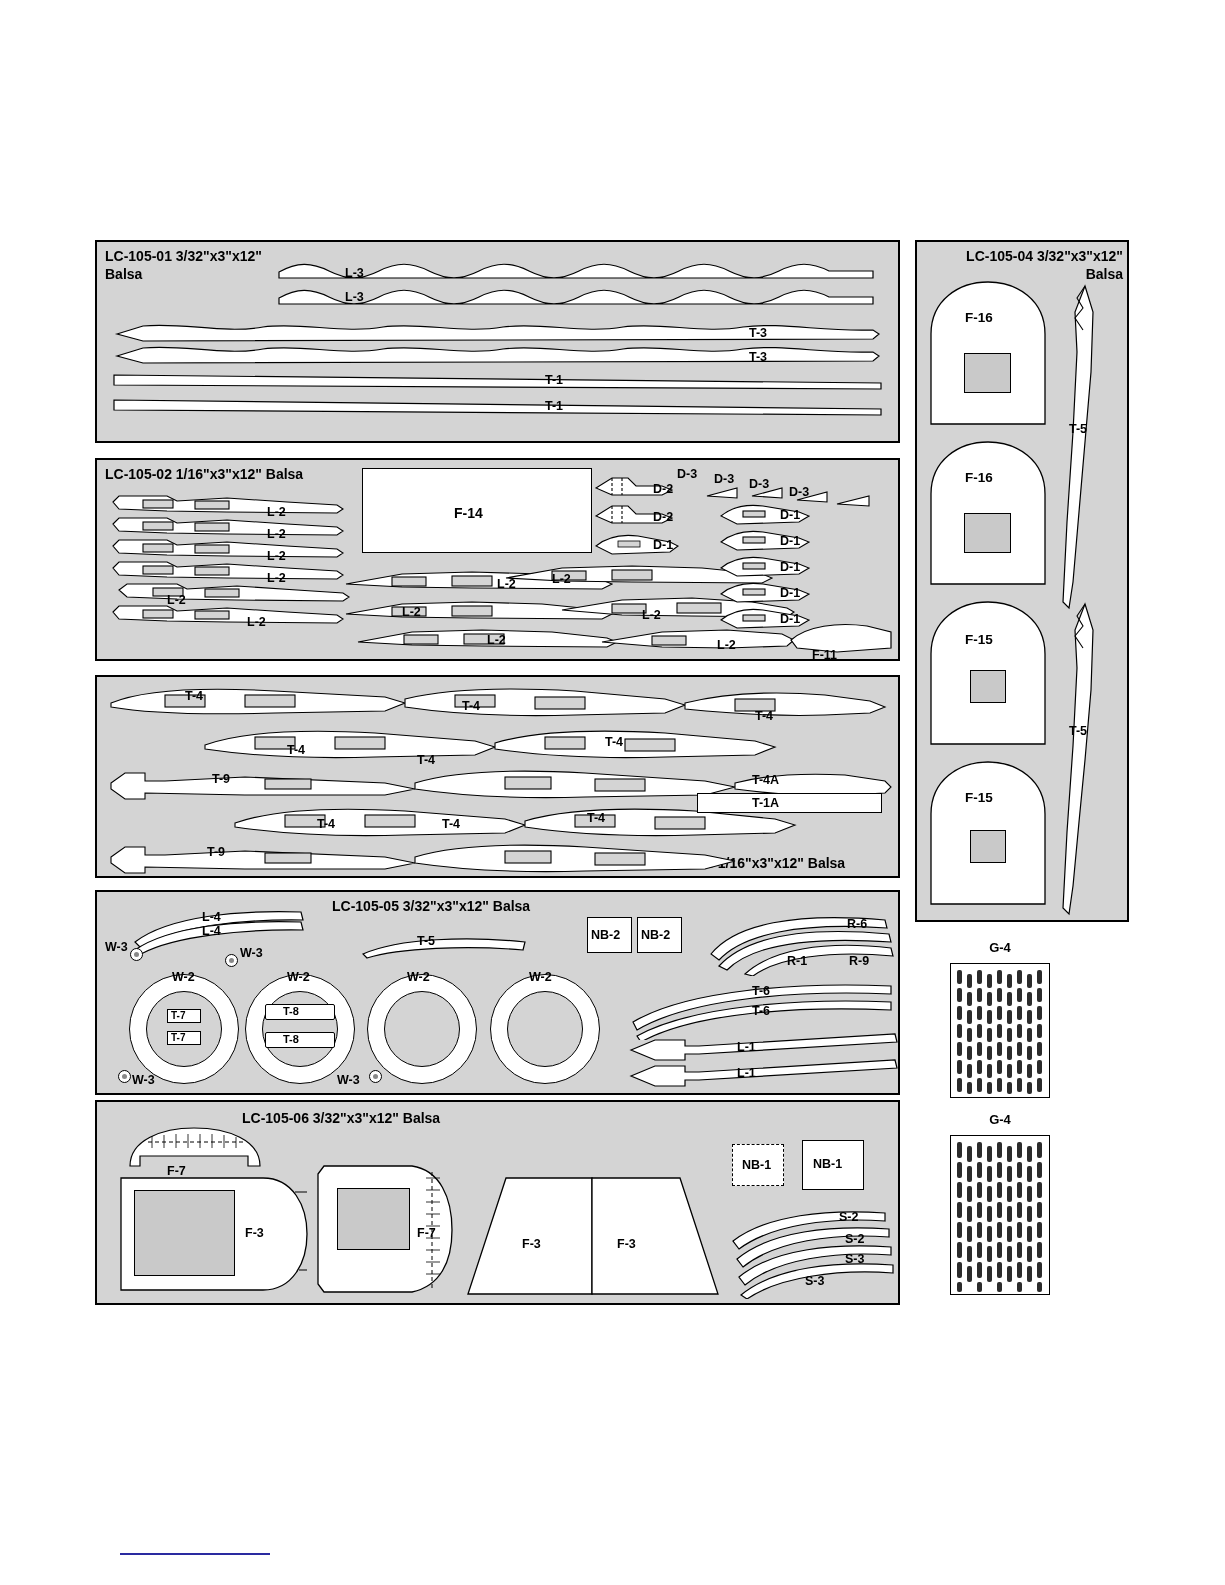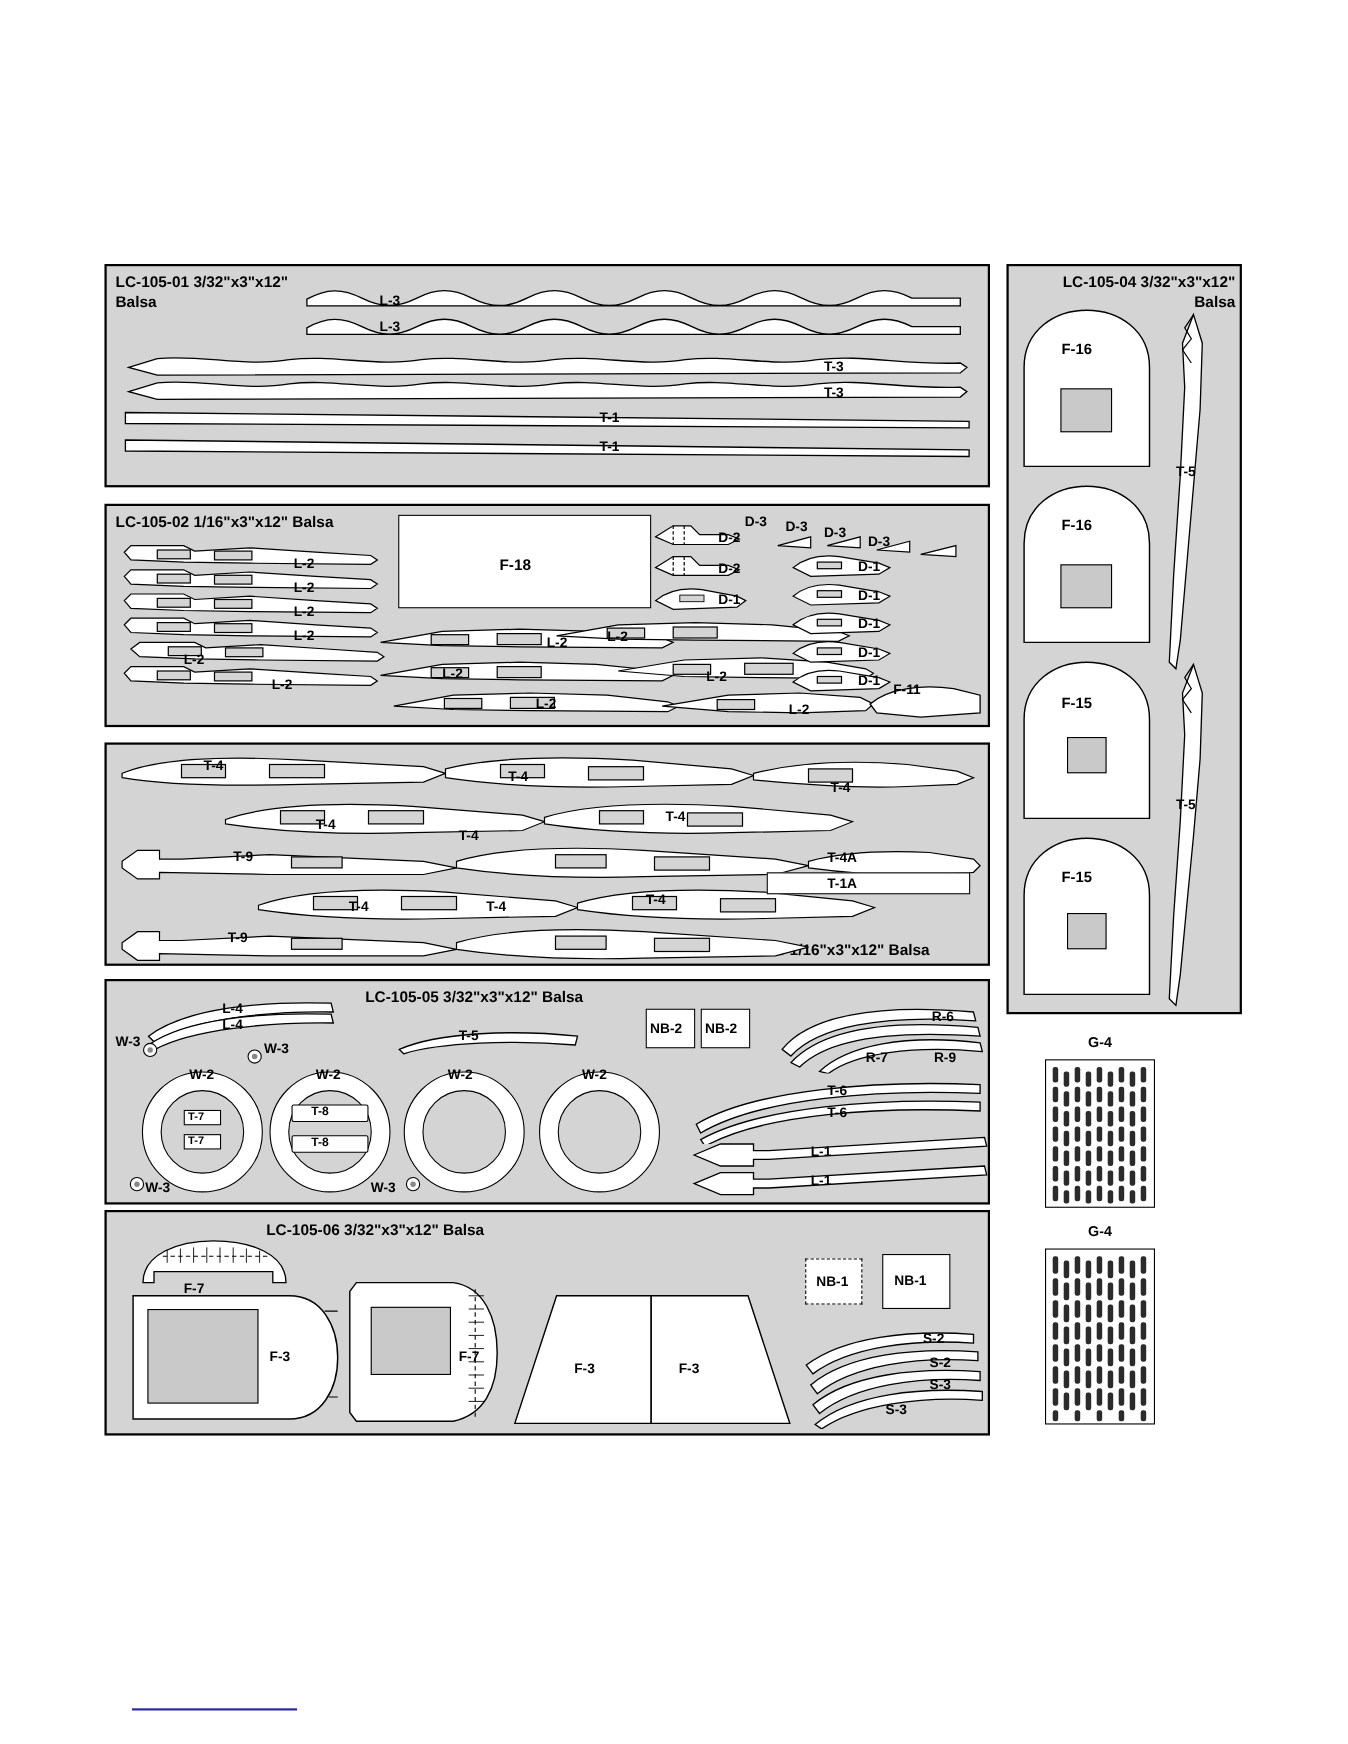--- a/index.html
+++ b/index.html
@@ -145,21 +145,21 @@
   <svg class="wavy" style="left:14px; top:152px;" width="775" height="24" viewBox="0 0 775 24">
     <path d="M3,6 L770,15 L770,21 L3,16 Z" fill="#fff" stroke="#000" stroke-width="1.2"></path>
   </svg>
   <div class="plabel" style="left:448px; top:157px;">T-1</div>
 </div>
 
 <div class="sheet" style="left:95px; top:458px; width:805px; height:203px;">
   <div class="sheet-title" style="left:8px; top:6px;">LC-105-02 1/16"x3"x12" Balsa</div>
 
   <div class="part" style="left:265px; top:8px; width:230px; height:85px;"></div>
-  <div class="plabel" style="left:357px; top:45px; font-size:14px;">F-18</div>
+  <div class="plabel" style="left:357px; top:45px; font-size:14px;">F-14</div>
 
   <svg style="position:absolute; left:10px; top:32px;" width="250" height="160" viewBox="0 0 250 160">
     <g fill="#fff" stroke="#000" stroke-width="1.1">
       <path d="M6,10 L12,4 L60,4 L70,9 L120,6 L180,10 L230,13 L236,17 L230,21 L120,20 L60,19 L12,17 Z"></path>
       <path d="M6,32 L12,26 L60,26 L70,31 L120,28 L180,32 L230,35 L236,39 L230,43 L120,42 L60,41 L12,39 Z"></path>
       <path d="M6,54 L12,48 L60,48 L70,53 L120,50 L180,54 L230,57 L236,61 L230,65 L120,64 L60,63 L12,61 Z"></path>
       <path d="M6,76 L12,70 L60,70 L70,75 L120,72 L180,76 L230,79 L236,83 L230,87 L120,86 L60,85 L12,83 Z"></path>
       <path d="M12,98 L20,92 L70,92 L80,97 L130,94 L190,98 L236,101 L242,105 L236,109 L130,108 L70,107 L20,105 Z"></path>
       <path d="M6,120 L12,114 L60,114 L70,119 L120,116 L180,120 L230,123 L236,127 L230,131 L120,130 L60,129 L12,127 Z"></path>
       <rect x="36" y="8" width="30" height="8" fill="#d4d4d4"></rect>
@@ -212,21 +212,21 @@
       <rect x="150" y="76" width="34" height="9" fill="#d4d4d4"></rect>
     </g>
   </svg>
   <div class="plabel" style="left:455px; top:112px;">L-2</div>
   <div class="plabel" style="left:545px; top:148px;">L-2</div>
   <div class="plabel" style="left:620px; top:178px;">L-2</div>
 
   <svg style="position:absolute; left:690px; top:158px;" width="110" height="38" viewBox="0 0 110 38">
     <path d="M4,22 C20,8 50,4 80,8 L104,14 L104,30 L50,34 L10,30 Z" fill="#fff" stroke="#000" stroke-width="1.2"></path>
   </svg>
-  <div class="plabel" style="left:715px; top:160px;">F-11</div>
+  <div class="plabel" style="left:715px; top:188px;">F-11</div>
 
   <svg style="position:absolute; left:495px; top:14px;" width="90" height="60" viewBox="0 0 90 60">
     <g fill="#fff" stroke="#000" stroke-width="1.1">
       <path d="M4,14 L20,4 L36,4 L44,12 L70,12 L80,16 L70,21 L20,21 Z"></path>
       <path d="M4,42 L20,32 L36,32 L44,40 L70,40 L80,44 L70,49 L20,49 Z"></path>
       <path d="M20,4 L20,21 M30,4 L30,21" stroke-dasharray="3,2"></path>
       <path d="M20,32 L20,49 M30,32 L30,49" stroke-dasharray="3,2"></path>
     </g>
   </svg>
   <div class="plabel" style="left:556px; top:22px;">D-2</div>
@@ -428,21 +428,21 @@
   <div class="plabel" style="left:544px; top:36px;">NB-2</div>
 
   <svg style="position:absolute; left:608px; top:18px;" width="192" height="66" viewBox="0 0 192 66">
     <g fill="#fff" stroke="#000" stroke-width="1.2">
       <path d="M6,44 C30,14 90,2 180,10 L182,18 C94,12 38,24 14,50 Z"></path>
       <path d="M14,56 C40,28 96,16 184,24 L186,32 C100,26 46,36 22,60 Z"></path>
       <path d="M40,64 C66,40 118,30 186,38 L188,46 C124,40 72,48 48,66 Z"></path>
     </g>
   </svg>
   <div class="plabel" style="left:750px; top:25px;">R-6</div>
-  <div class="plabel" style="left:690px; top:62px;">R-7</div>
+  <div class="plabel" style="left:690px; top:62px;">R-1</div>
   <div class="plabel" style="left:752px; top:62px;">R-9</div>
 
   <svg style="position:absolute; left:530px; top:88px;" width="270" height="60" viewBox="0 0 270 60">
     <g fill="#fff" stroke="#000" stroke-width="1.2">
       <path d="M6,42 C60,10 170,2 264,6 L264,14 C172,10 64,18 10,50 Z"></path>
       <path d="M10,56 C64,26 172,18 264,22 L264,30 C174,26 68,32 14,62 Z"></path>
     </g>
   </svg>
   <div class="plabel" style="left:655px; top:92px;">T-6</div>
   <div class="plabel" style="left:655px; top:112px;">T-6</div>

